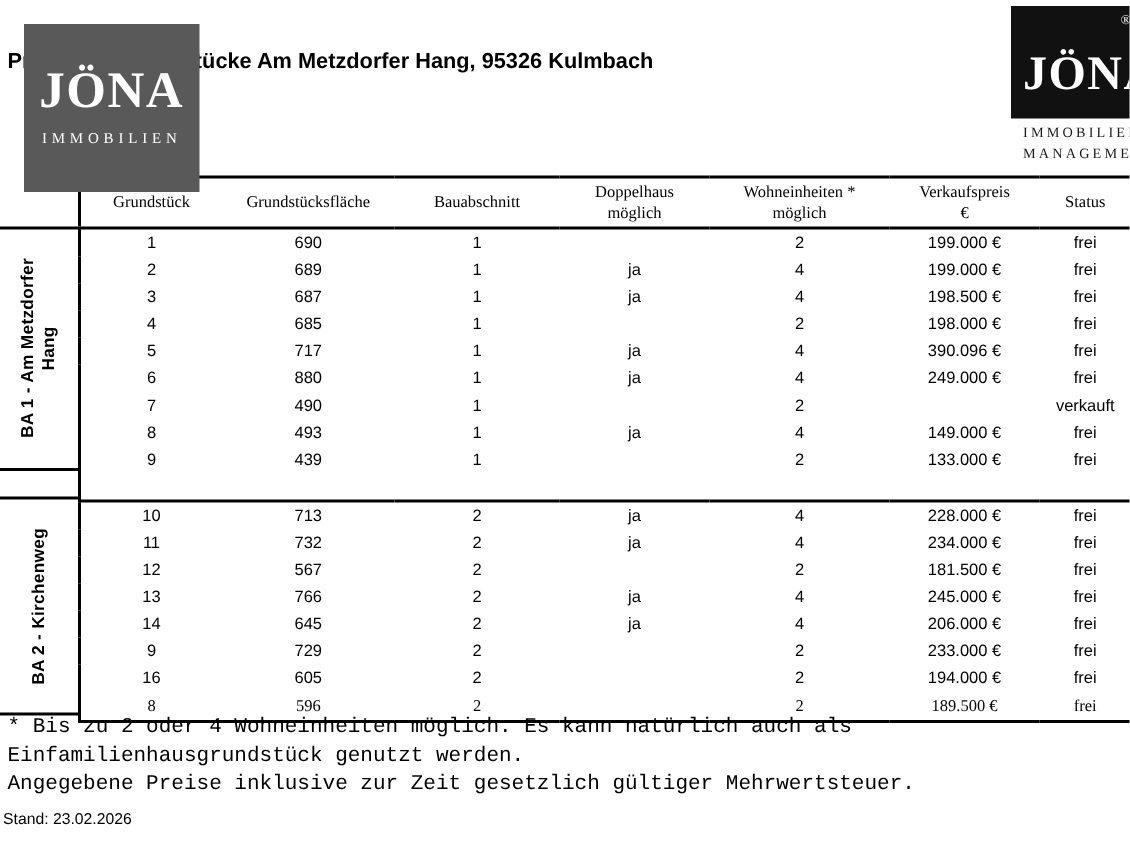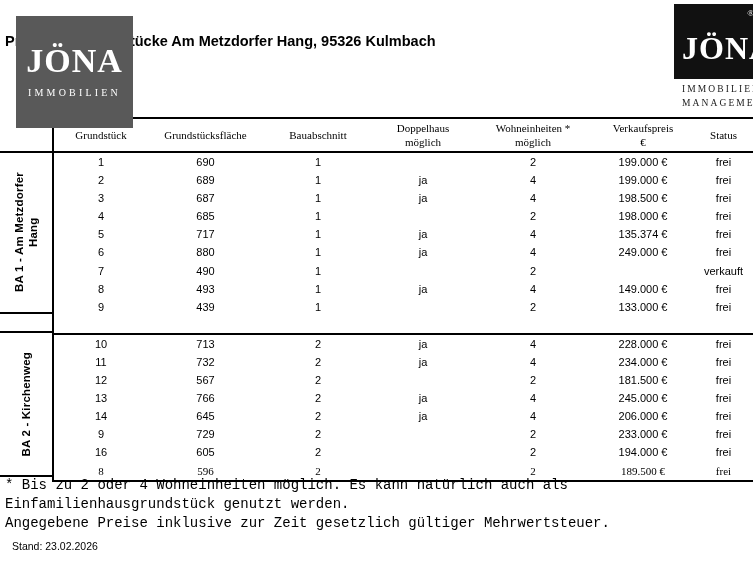--- a/index.html
+++ b/index.html
@@ -185,21 +185,21 @@
     position: absolute;
     left: 5px;
     top: 476px;
     font-size: 14px;
     line-height: 19px;
     font-family: Liberation Mono, monospace;
   }
   .footnotes .strong { font-weight: bold; margin-top: 44px; }
   .stand-line {
     position: absolute;
-    left: 12px;
+    left: 2px;
     top: 540px;
     font-size: 10.5px;
   }
 </style>
 </head>
 <body>
 
 <div class="logo-left">
   <div class="logo-word">JÖNA</div>
   <div class="logo-sub">IMMOBILIEN</div>
@@ -307,21 +307,21 @@
           <td class="">2</td>
           <td class="">198.000 €</td>
           <td class="">frei</td>
         </tr>
         <tr class="data-row">
           <td class="border-left-thick">5</td>
           <td class="">717</td>
           <td class="">1</td>
           <td class="">ja</td>
           <td class="">4</td>
-          <td class="">135.374 €</td>
+          <td class="">390.096 €</td>
           <td class="">frei</td>
         </tr>
         <tr class="data-row">
           <td class="border-left-thick">6</td>
           <td class="">880</td>
           <td class="">1</td>
           <td class="">ja</td>
           <td class="">4</td>
           <td class="">249.000 €</td>
           <td class="">frei</td>

